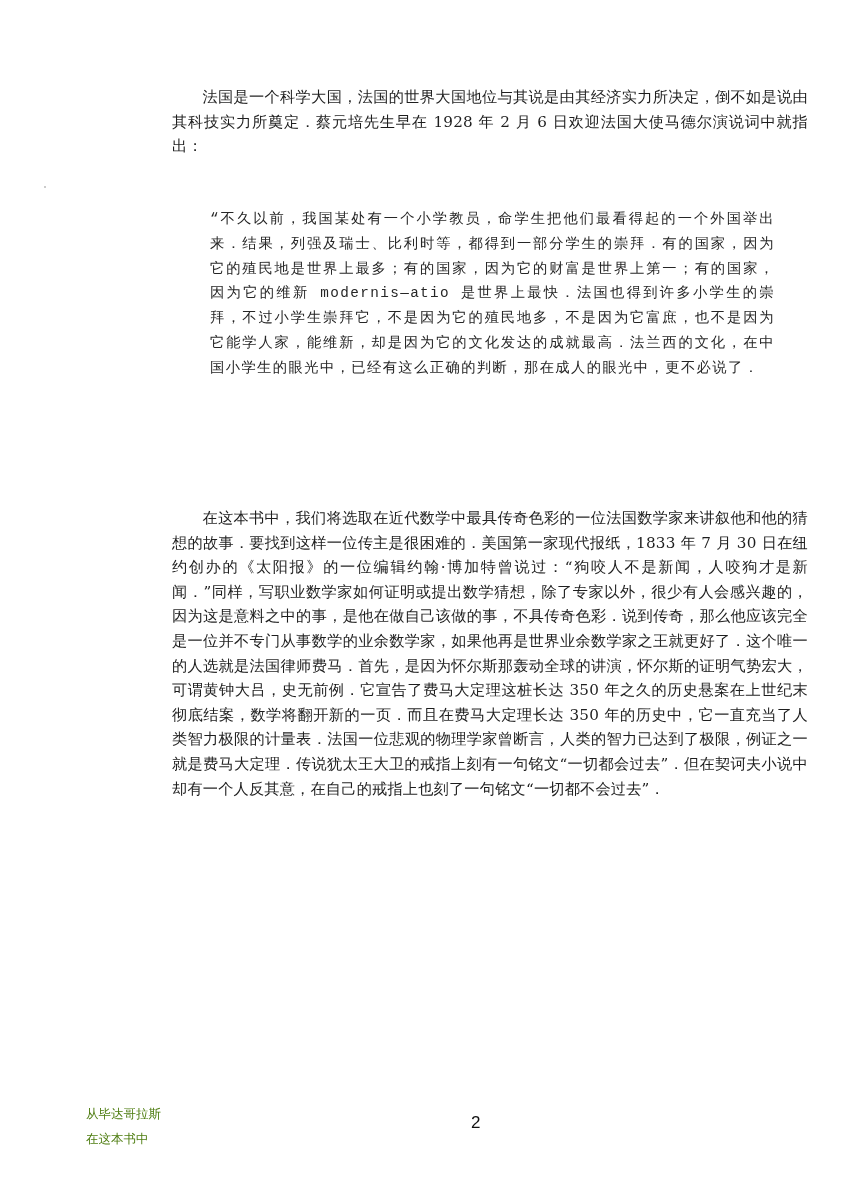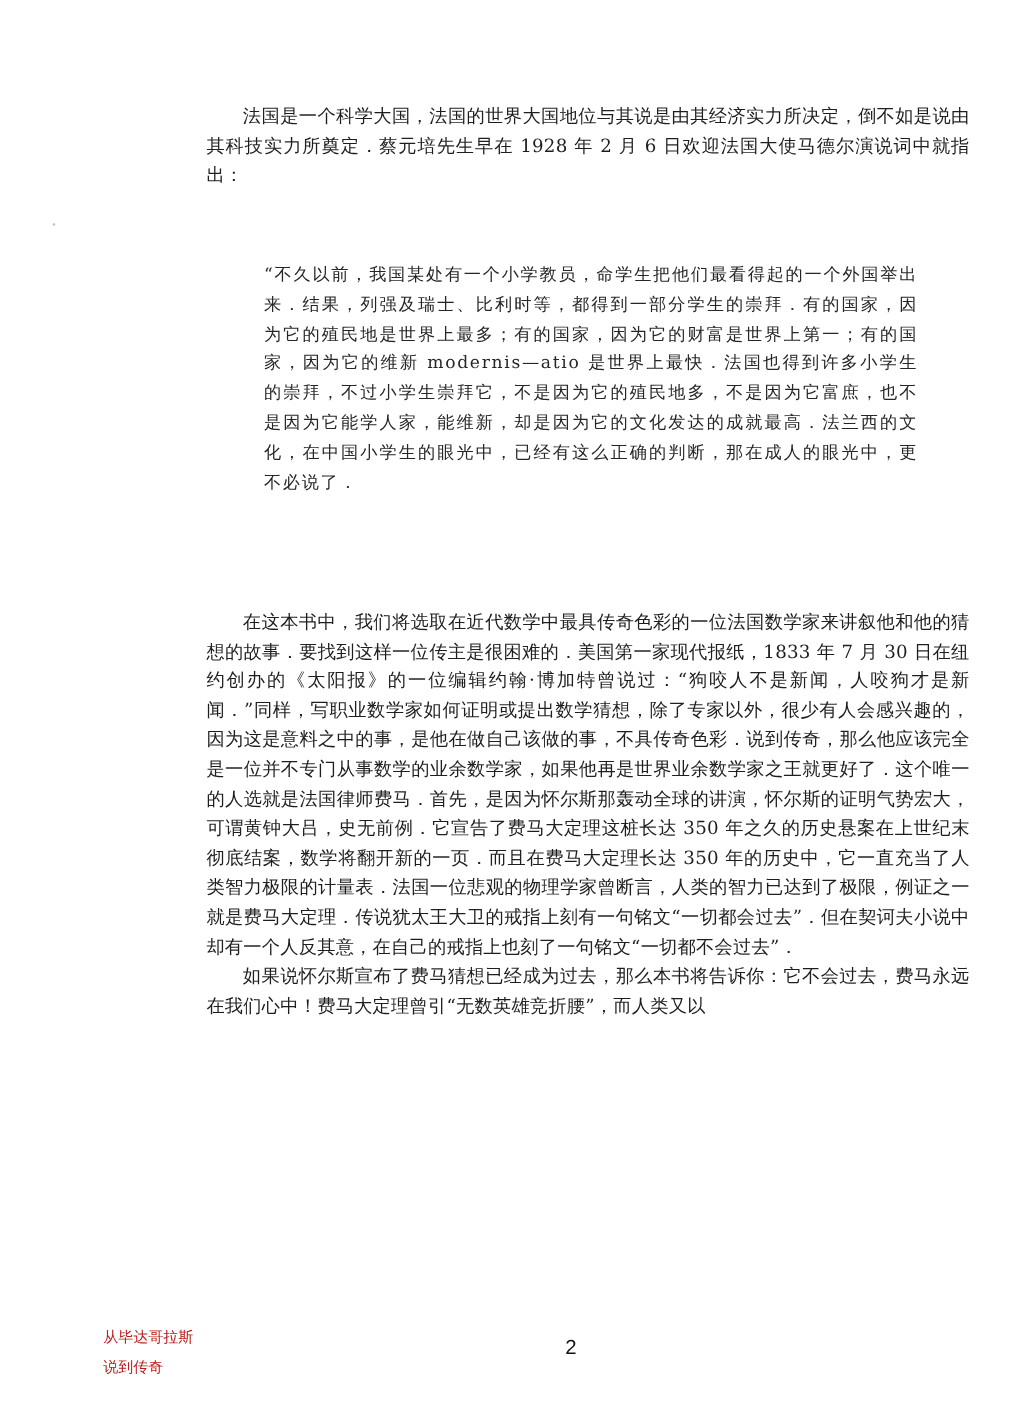--- a/index.html
+++ b/index.html
@@ -40,31 +40,31 @@
       left: 204px;
       top: 201px;
       width: 577px;
       font-size: 14.3px;
       line-height: 24.8px;
       letter-spacing: 1.4px;
       text-align: justify;
       font-family: "DejaVu Serif", "Liberation Serif", serif;
       color: #262626;
     }
-    #quote-block p { margin: 16px; }
+    #quote-block p { margin: 6px; font-family: Liberation Mono, monospace; }
     #quote-block p.indent { text-indent: 2em; }
     #main-text { top: 506px; }
     .footer-left {
       position: absolute;
       left: 86px;
       top: 1101px;
       font-family: "DejaVu Sans", "Liberation Sans", sans-serif;
       font-size: 12.5px;
       line-height: 25px;
-      color: #b91c1c;
+      color: #4d7c0f;
     }
     .page-number {
       position: absolute;
       left: 471px;
       top: 1113px;
       font-family: "Liberation Sans", "DejaVu Sans", sans-serif;
       font-size: 17px;
       color: #111;
     }
     .speck {
@@ -87,23 +87,22 @@
   <div class="body-text" id="para-intro">
     <p>法国是一个科学大国，法国的世界大国地位与其说是由其经济实力所决定，倒不如是说由其科技实力所奠定．蔡元培先生早在 1928 年 2 月 6 日欢迎法国大使马德尔演说词中就指出：</p>
   </div>
 
   <div id="quote-block">
     <p>“不久以前，我国某处有一个小学教员，命学生把他们最看得起的一个外国举出来．结果，列强及瑞士、比利时等，都得到一部分学生的崇拜．有的国家，因为它的殖民地是世界上最多；有的国家，因为它的财富是世界上第一；有的国家，因为它的维新 modernis—atio 是世界上最快．法国也得到许多小学生的崇拜，不过小学生崇拜它，不是因为它的殖民地多，不是因为它富庶，也不是因为它能学人家，能维新，却是因为它的文化发达的成就最高．法兰西的文化，在中国小学生的眼光中，已经有这么正确的判断，那在成人的眼光中，更不必说了．</p>
   </div>
 
   <div class="body-text" id="main-text">
     <p>在这本书中，我们将选取在近代数学中最具传奇色彩的一位法国数学家来讲叙他和他的猜想的故事．要找到这样一位传主是很困难的．美国第一家现代报纸，1833 年 7 月 30 日在纽约创办的《太阳报》的一位编辑约翰·博加特曾说过：“狗咬人不是新闻，人咬狗才是新闻．”同样，写职业数学家如何证明或提出数学猜想，除了专家以外，很少有人会感兴趣的，因为这是意料之中的事，是他在做自己该做的事，不具传奇色彩．说到传奇，那么他应该完全是一位并不专门从事数学的业余数学家，如果他再是世界业余数学家之王就更好了．这个唯一的人选就是法国律师费马．首先，是因为怀尔斯那轰动全球的讲演，怀尔斯的证明气势宏大，可谓黄钟大吕，史无前例．它宣告了费马大定理这桩长达 350 年之久的历史悬案在上世纪末彻底结案，数学将翻开新的一页．而且在费马大定理长达 350 年的历史中，它一直充当了人类智力极限的计量表．法国一位悲观的物理学家曾断言，人类的智力已达到了极限，例证之一就是费马大定理．传说犹太王大卫的戒指上刻有一句铭文“一切都会过去”．但在契诃夫小说中却有一个人反其意，在自己的戒指上也刻了一句铭文“一切都不会过去”．</p>
-    <p>如果说怀尔斯宣布了费马猜想已经成为过去，那么本书将告诉你：它不会过去，费马永远在我们心中！费马大定理曾引“无数英雄竞折腰”，而人类又以</p>
   </div>
 
   <div class="footer-left">
     <div>从毕达哥拉斯</div>
-    <div>说到传奇</div>
+    <div>在这本书中</div>
   </div>
 
   <div class="page-number">2</div>
 
 </div>
 
 </body></html>

